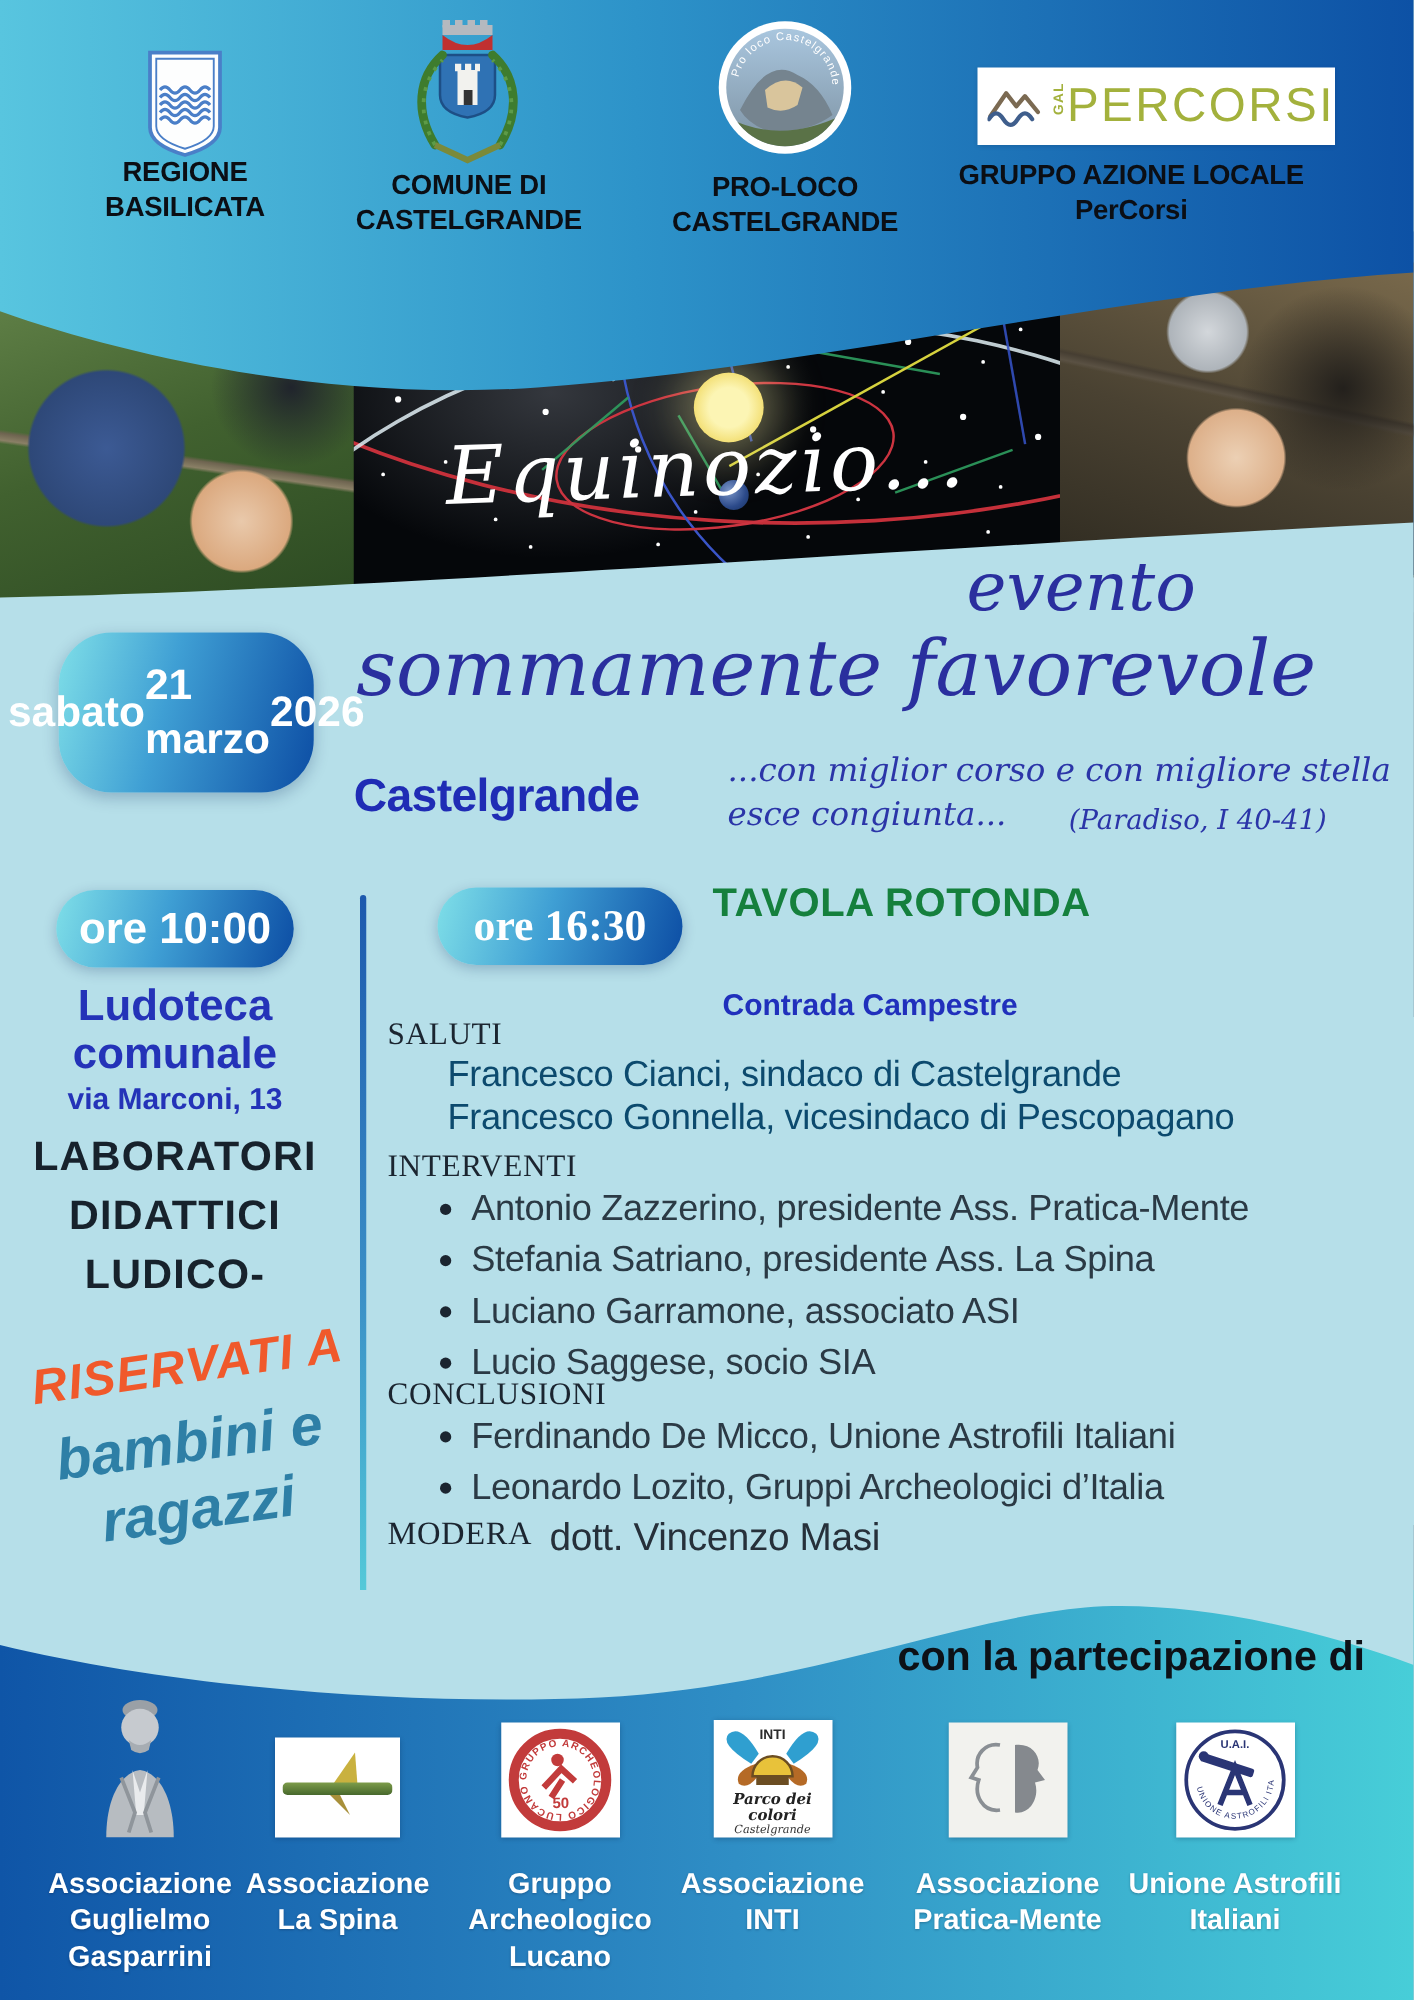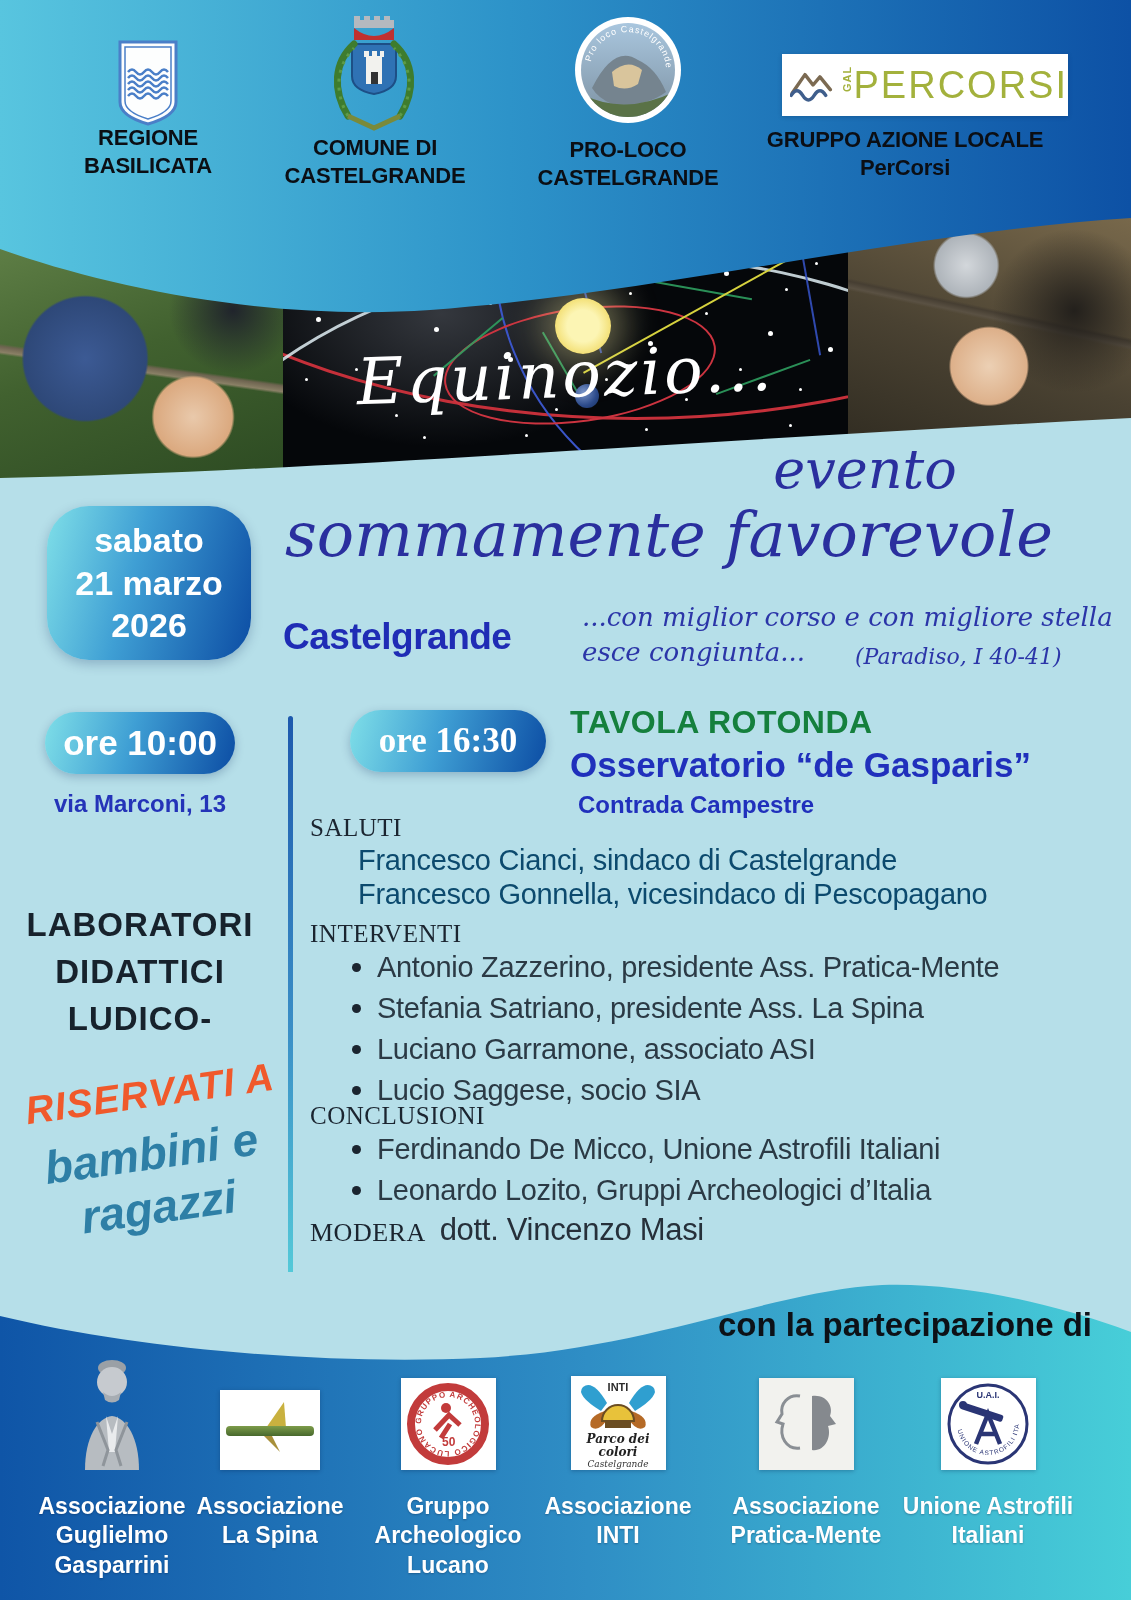--- a/index.html
+++ b/index.html
@@ -64,23 +64,23 @@
   .cl{position:absolute;height:1.5px;background:#2f9e5f;opacity:.9;}
   .clb{position:absolute;height:1.5px;background:#3450c0;opacity:.9;}
   .equinozio{position:absolute;left:0;right:0;top:112px;text-align:center;color:#ffffff;
     font-family:"DejaVu Serif",serif;font-style:italic;font-size:64px;letter-spacing:3px;
     transform:rotate(-2deg);}
 
   .curve-top{position:absolute;left:0;top:185px;width:1131px;height:140px;}
   .curve-bottom{position:absolute;left:0;top:400px;width:1131px;height:90px;}
 
   
-  .date-badge{position:absolute;left:47px;top:506px;width:204px;height:154px;border-radius:42px;
+  .date-badge{position:absolute;left:47px;top:506px;width:204px;height:128px;border-radius:42px;
     background:linear-gradient(105deg,#7fdfe8 0%,#3f9fd4 42%,#0c4da4 100%);
-    display:flex;flex-direction:column;align-items:center;justify-content:center;
+    display:flex;flex-direction:row;align-items:center;justify-content:center;
     color:#fff;font-weight:bold;font-size:34px;line-height:1.26;
     box-shadow:0 4px 12px rgba(10,40,90,.25);}
   .script{font-family:"DejaVu Serif",serif;font-style:italic;color:#2a2f9e;}
   .script-evento{position:absolute;left:700px;top:438px;width:330px;text-align:center;font-size:54px;}
   .script-somm{position:absolute;left:263px;top:498px;width:812px;text-align:center;font-size:62px;}
   .location{position:absolute;left:283px;top:616px;font-size:37px;font-weight:bold;color:#1f2cb5;letter-spacing:-0.5px;}
   .quote{font-size:26px;color:#2b35a8;}
   .quote-1{position:absolute;left:582px;top:602px;}
   .quote-2{position:absolute;left:582px;top:637px;}
   .quote-src{position:absolute;left:855px;top:644px;font-size:22px;color:#2b35a8;}
@@ -107,21 +107,21 @@
 
   .tavola{position:absolute;left:570px;top:704px;font-size:32px;font-weight:bold;color:#15803d;letter-spacing:.5px;}
   .osserv{position:absolute;left:570px;top:745px;font-size:35px;font-weight:bold;color:#2030bc;}
   .contrada{position:absolute;left:578px;top:791px;font-size:24px;font-weight:bold;color:#2030bc;}
 
   .sec-head{position:absolute;font-family:"Liberation Serif",serif;font-size:25px;color:#1b2530;letter-spacing:.5px;}
   .plain-list{position:absolute;left:358px;font-size:29px;color:#0c4a6e;line-height:1.18;letter-spacing:-0.3px;}
   .bullet-list{position:absolute;left:352px;font-size:29px;color:#2b3a45;letter-spacing:-0.3px;}
   .bullet-row{display:flex;align-items:flex-start;margin-bottom:8px;}
   .dot{width:9px;height:9px;border-radius:50%;background:#1b2530;margin:12px 16px 0 0;flex:none;}
-  .modera-row{position:absolute;left:310px;top:1212px;display:flex;align-items:flex-end;}
+  .modera-row{position:absolute;left:310px;top:1212px;display:flex;align-items:flex-start;}
   .modera-label{font-family:"Liberation Serif",serif;font-size:26px;color:#1b2530;letter-spacing:.5px;}
   .modera-value{font-size:31px;color:#26303a;margin-left:14px;letter-spacing:-0.3px;}
 
   
   .bottom-band{position:absolute;left:0;top:1272px;width:1131px;height:328px;
     background:linear-gradient(90deg,#0f55a7 0%,#2f8ec5 52%,#47ced8 100%);}
   .bottom-wave{position:absolute;left:0;top:1272px;width:1131px;height:110px;}
   .footer-heading{position:absolute;left:690px;top:1306px;width:430px;text-align:center;
     font-size:33px;font-weight:bold;color:#0d1117;}
   .participant{position:absolute;top:1356px;width:180px;text-align:center;}
@@ -267,38 +267,41 @@
   </div>
   <div class="script script-evento">evento</div>
   <div class="script script-somm">sommamente favorevole</div>
   <div class="location">Castelgrande</div>
   <div class="script quote quote-1">...con miglior corso e con migliore stella</div>
   <div class="script quote quote-2">esce congiunta...</div>
   <div class="script quote-src">(Paradiso, I 40-41)</div>
 
   <div class="time-badge badge-10">ore 10:00</div>
   <div class="venue-left">
+    <div class="big">
+        <span style="display:block">Ludoteca</span>
+        <span style="display:block">comunale</span>
+      </div>
     <div class="addr">via Marconi, 13</div>
   </div>
   <div class="laboratori">
     <span style="display:block">LABORATORI</span>
     <span style="display:block">DIDATTICI</span>
     <span style="display:block">LUDICO-</span>
   </div>
   <div class="riservati">RISERVATI A</div>
   <div class="bambini">
     <span style="display:block">bambini e</span>
     <span style="display:block">ragazzi</span>
   </div>
 
   <div class="divider"></div>
 
   <div class="time-badge badge-16">ore 16:30</div>
   <div class="tavola">TAVOLA ROTONDA</div>
-  <div class="osserv">Osservatorio “de Gasparis”</div>
   <div class="contrada">Contrada Campestre</div>
 
   <div class="sec-head" style="left:310px;top:814px;">SALUTI</div>
   <div class="plain-list" style="top:843px;">
     <div>Francesco Cianci, sindaco di Castelgrande</div>
     <div>Francesco Gonnella, vicesindaco di Pescopagano</div>
   </div>
 
   <div class="sec-head" style="left:310px;top:920px;">INTERVENTI</div>
   <div class="bullet-list" style="top:951px;">

